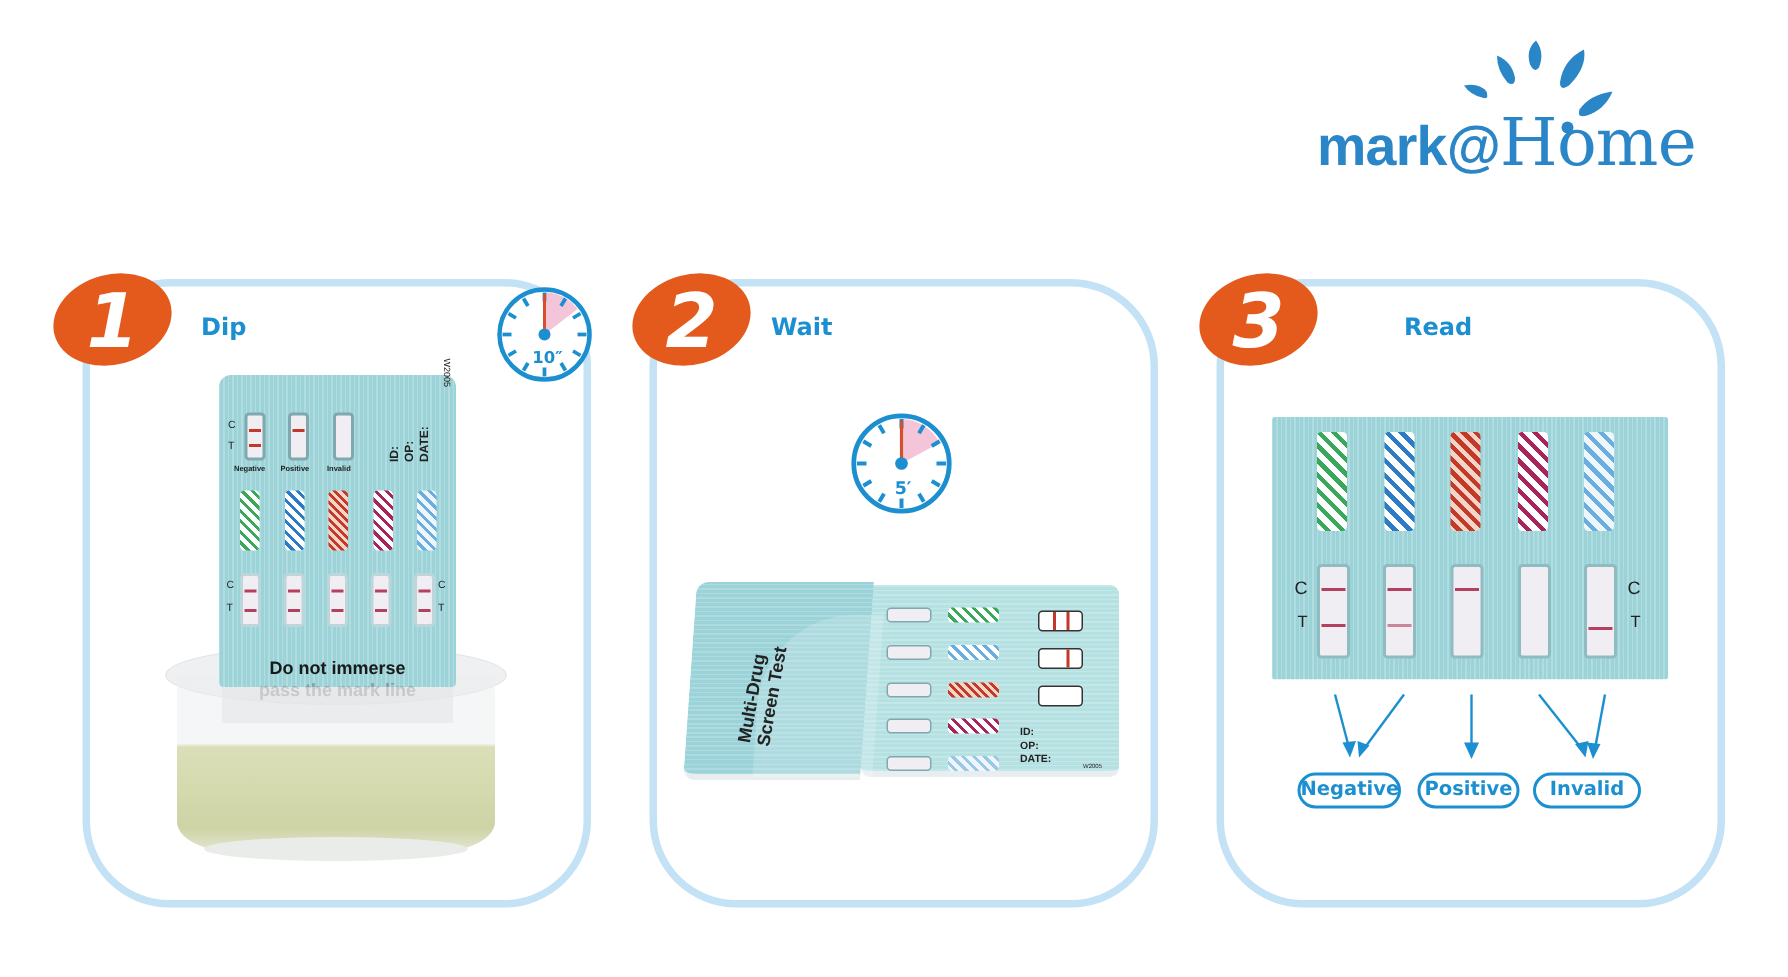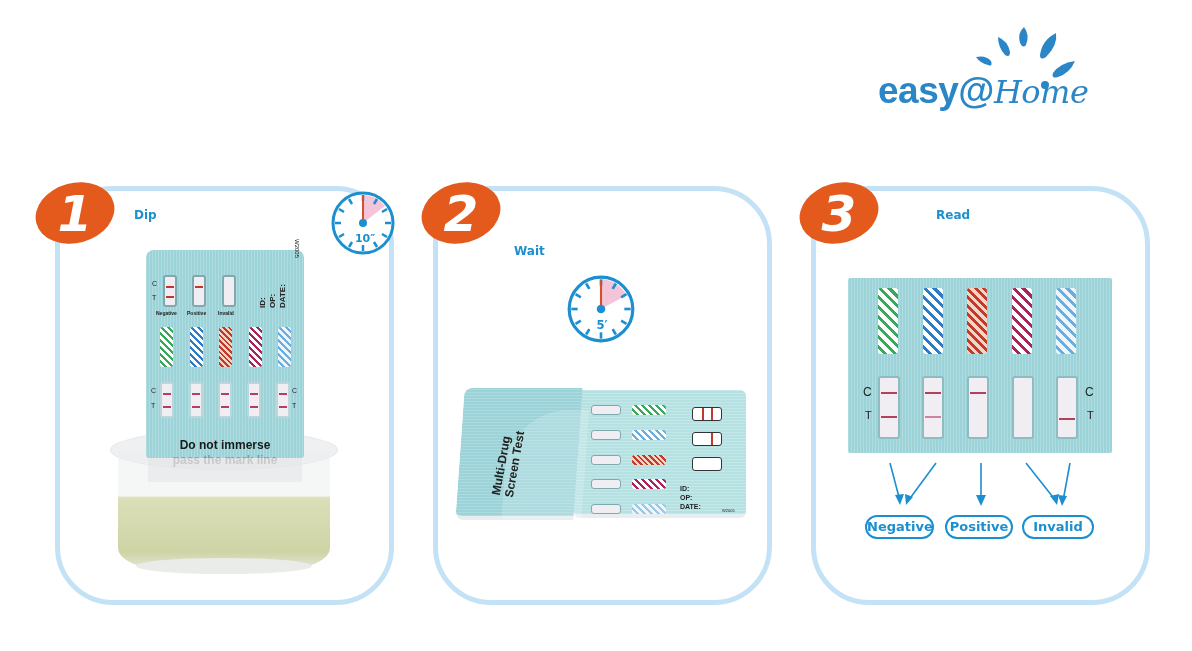--- a/index.html
+++ b/index.html
@@ -3,32 +3,32 @@
 <meta charset="utf-8">
 <style>
   * { box-sizing: border-box; margin: 0; padding: 0; }
   html, body { width: 1192px; height: 651px; background: #ffffff; overflow: hidden; }
   body { position: relative; font-family: "DejaVu Sans", "Liberation Sans", sans-serif; }
 
   
   .logo { position: absolute; left: 870px; top: 25px; width: 270px; height: 115px; }
   .logo .drops { position: absolute; left: 0; top: 0; width: 270px; height: 70px; }
   .logo .brand { position: absolute; left: 8px; top: 45px; font-family: "Liberation Sans", sans-serif; font-weight: bold; font-size: 37px; color: #2a86c6; letter-spacing: -0.5px; white-space: nowrap; }
-  .logo .brand .home { font-family: "DejaVu Serif", serif; font-style: italic; font-weight: normal; font-size: 32px; }
+  .logo .brand .home { font-family: "DejaVu Serif", serif; font-weight: normal; font-size: 44px; }
   .logo .url { position: absolute; left: 8px; top: 90px; font-family: "Liberation Sans", sans-serif; font-size: 16.5px; color: #4fa6d8; white-space: nowrap; }
 
   
   .panel { position: absolute; top: 186px; width: 339px; height: 419px; border: 5px solid #c3e2f5; border-radius: 58px; background: #fff; }
   .panel.p1 { left: 55px; }
   .panel.p2 { left: 433px; }
   .panel.p3 { left: 811px; }
 
   .step-badge { position: absolute; width: 82px; height: 62px; top: 182px; }
   .step-badge svg { width: 100%; height: 100%; }
-  .step-title { position: absolute; top: 208px; font-family: "DejaVu Sans", sans-serif; font-weight: bold; font-size: 12px; color: #1c8fd0; }
+  .step-title { position: absolute; top: 208px; font-family: "DejaVu Sans", sans-serif; font-weight: bold; font-size: 16px; color: #1c8fd0; }
 
   .timer { position: absolute; }
   .timer svg { width: 100%; height: 100%; }
 
   
   .card { position: absolute; background-color: #9bd3d8;
     background-image: repeating-linear-gradient(90deg, rgba(255,255,255,0.22) 0 1px, rgba(0,0,0,0.0) 1px 3px);
     border-radius: 6px; }
   .window { position: absolute; background: #f1eef3; border: 2px solid #7fa9ae; border-radius: 3px; }
   .cline { position: absolute; left: 1px; right: 1px; height: 2px; background: #b4405f; }
@@ -43,21 +43,21 @@
 <div class="logo">
   <svg class="drops" viewBox="0 0 270 70">
     <path d="M150 18 Q147 8 154 2 Q160 10 156 20 Q153 24 150 18Z" fill="#2a86c6"></path>
     <path d="M170 30 Q172 15 186 8 Q188 20 176 32 Q170 36 170 30Z" fill="#2a86c6"></path>
     <path d="M183 48 Q190 38 205 36 Q200 48 188 52 Q181 54 183 48Z" fill="#2a86c6"></path>
     <path d="M135 30 Q128 22 128 12 Q138 16 140 27 Q140 33 135 30Z" fill="#2a86c6"></path>
     <path d="M118 40 Q110 38 106 32 Q116 30 121 36 Q123 42 118 40Z" fill="#2a86c6"></path>
     <circle cx="175" cy="60" r="4" fill="#2a86c6"></circle>
   </svg>
   <div class="brand">
-    <span>easy@</span><span class="home">Home</span>
+    <span>mark@</span><span class="home">Home</span>
   </div>
 </div>
 
 <div class="panel p1"></div>
 <div class="step-badge" style="left:34px;">
   <svg viewBox="0 0 82 62">
     <ellipse cx="41" cy="31" rx="40" ry="30" transform="rotate(-15 41 31)" fill="#e35a1c"></ellipse>
     <text x="41" y="49" text-anchor="middle" font-family="DejaVu Sans, sans-serif" font-weight="bold" font-style="italic" font-size="50" fill="#fff">1</text>
   </svg>
 </div>
@@ -149,21 +149,21 @@
 <div class="small" style="left:146px; width:158px; text-align:center; top:453px; font-size:12px; font-weight:bold; color:rgba(110,110,110,0.55);">pass the mark line</div>
 <div style="position:absolute; left:148px; top:458px; width:154px; height:24px; background:rgba(225,228,230,0.55);"></div>
 
 <div class="panel p2"></div>
 <div class="step-badge" style="left:420px;">
   <svg viewBox="0 0 82 62">
     <ellipse cx="41" cy="31" rx="40" ry="30" transform="rotate(-15 41 31)" fill="#e35a1c"></ellipse>
     <text x="41" y="49" text-anchor="middle" font-family="DejaVu Sans, sans-serif" font-weight="bold" font-style="italic" font-size="50" fill="#fff">2</text>
   </svg>
 </div>
-<div class="step-title" style="left:514px;margin-top:36px;">Wait</div>
+<div class="step-title" style="left:514px;">Wait</div>
 
 <div class="timer" style="left:566px; top:274px; width:70px; height:70px;">
   <svg viewBox="0 0 66 66">
     <circle cx="33" cy="33" r="30" fill="#fff" stroke="#1c8fd0" stroke-width="3"></circle>
     <path d="M33 33 L33 5 A28 28 0 0 1 57 20 Z" fill="#f4c5d9"></path>
     <g stroke="#1c8fd0" stroke-width="2.5">
       <line x1="33" y1="5" x2="33" y2="11"></line>
         <line x1="47" y1="9" x2="44" y2="14"></line>
       <line x1="57" y1="19" x2="52" y2="22"></line>
         <line x1="61" y1="33" x2="55" y2="33"></line>

